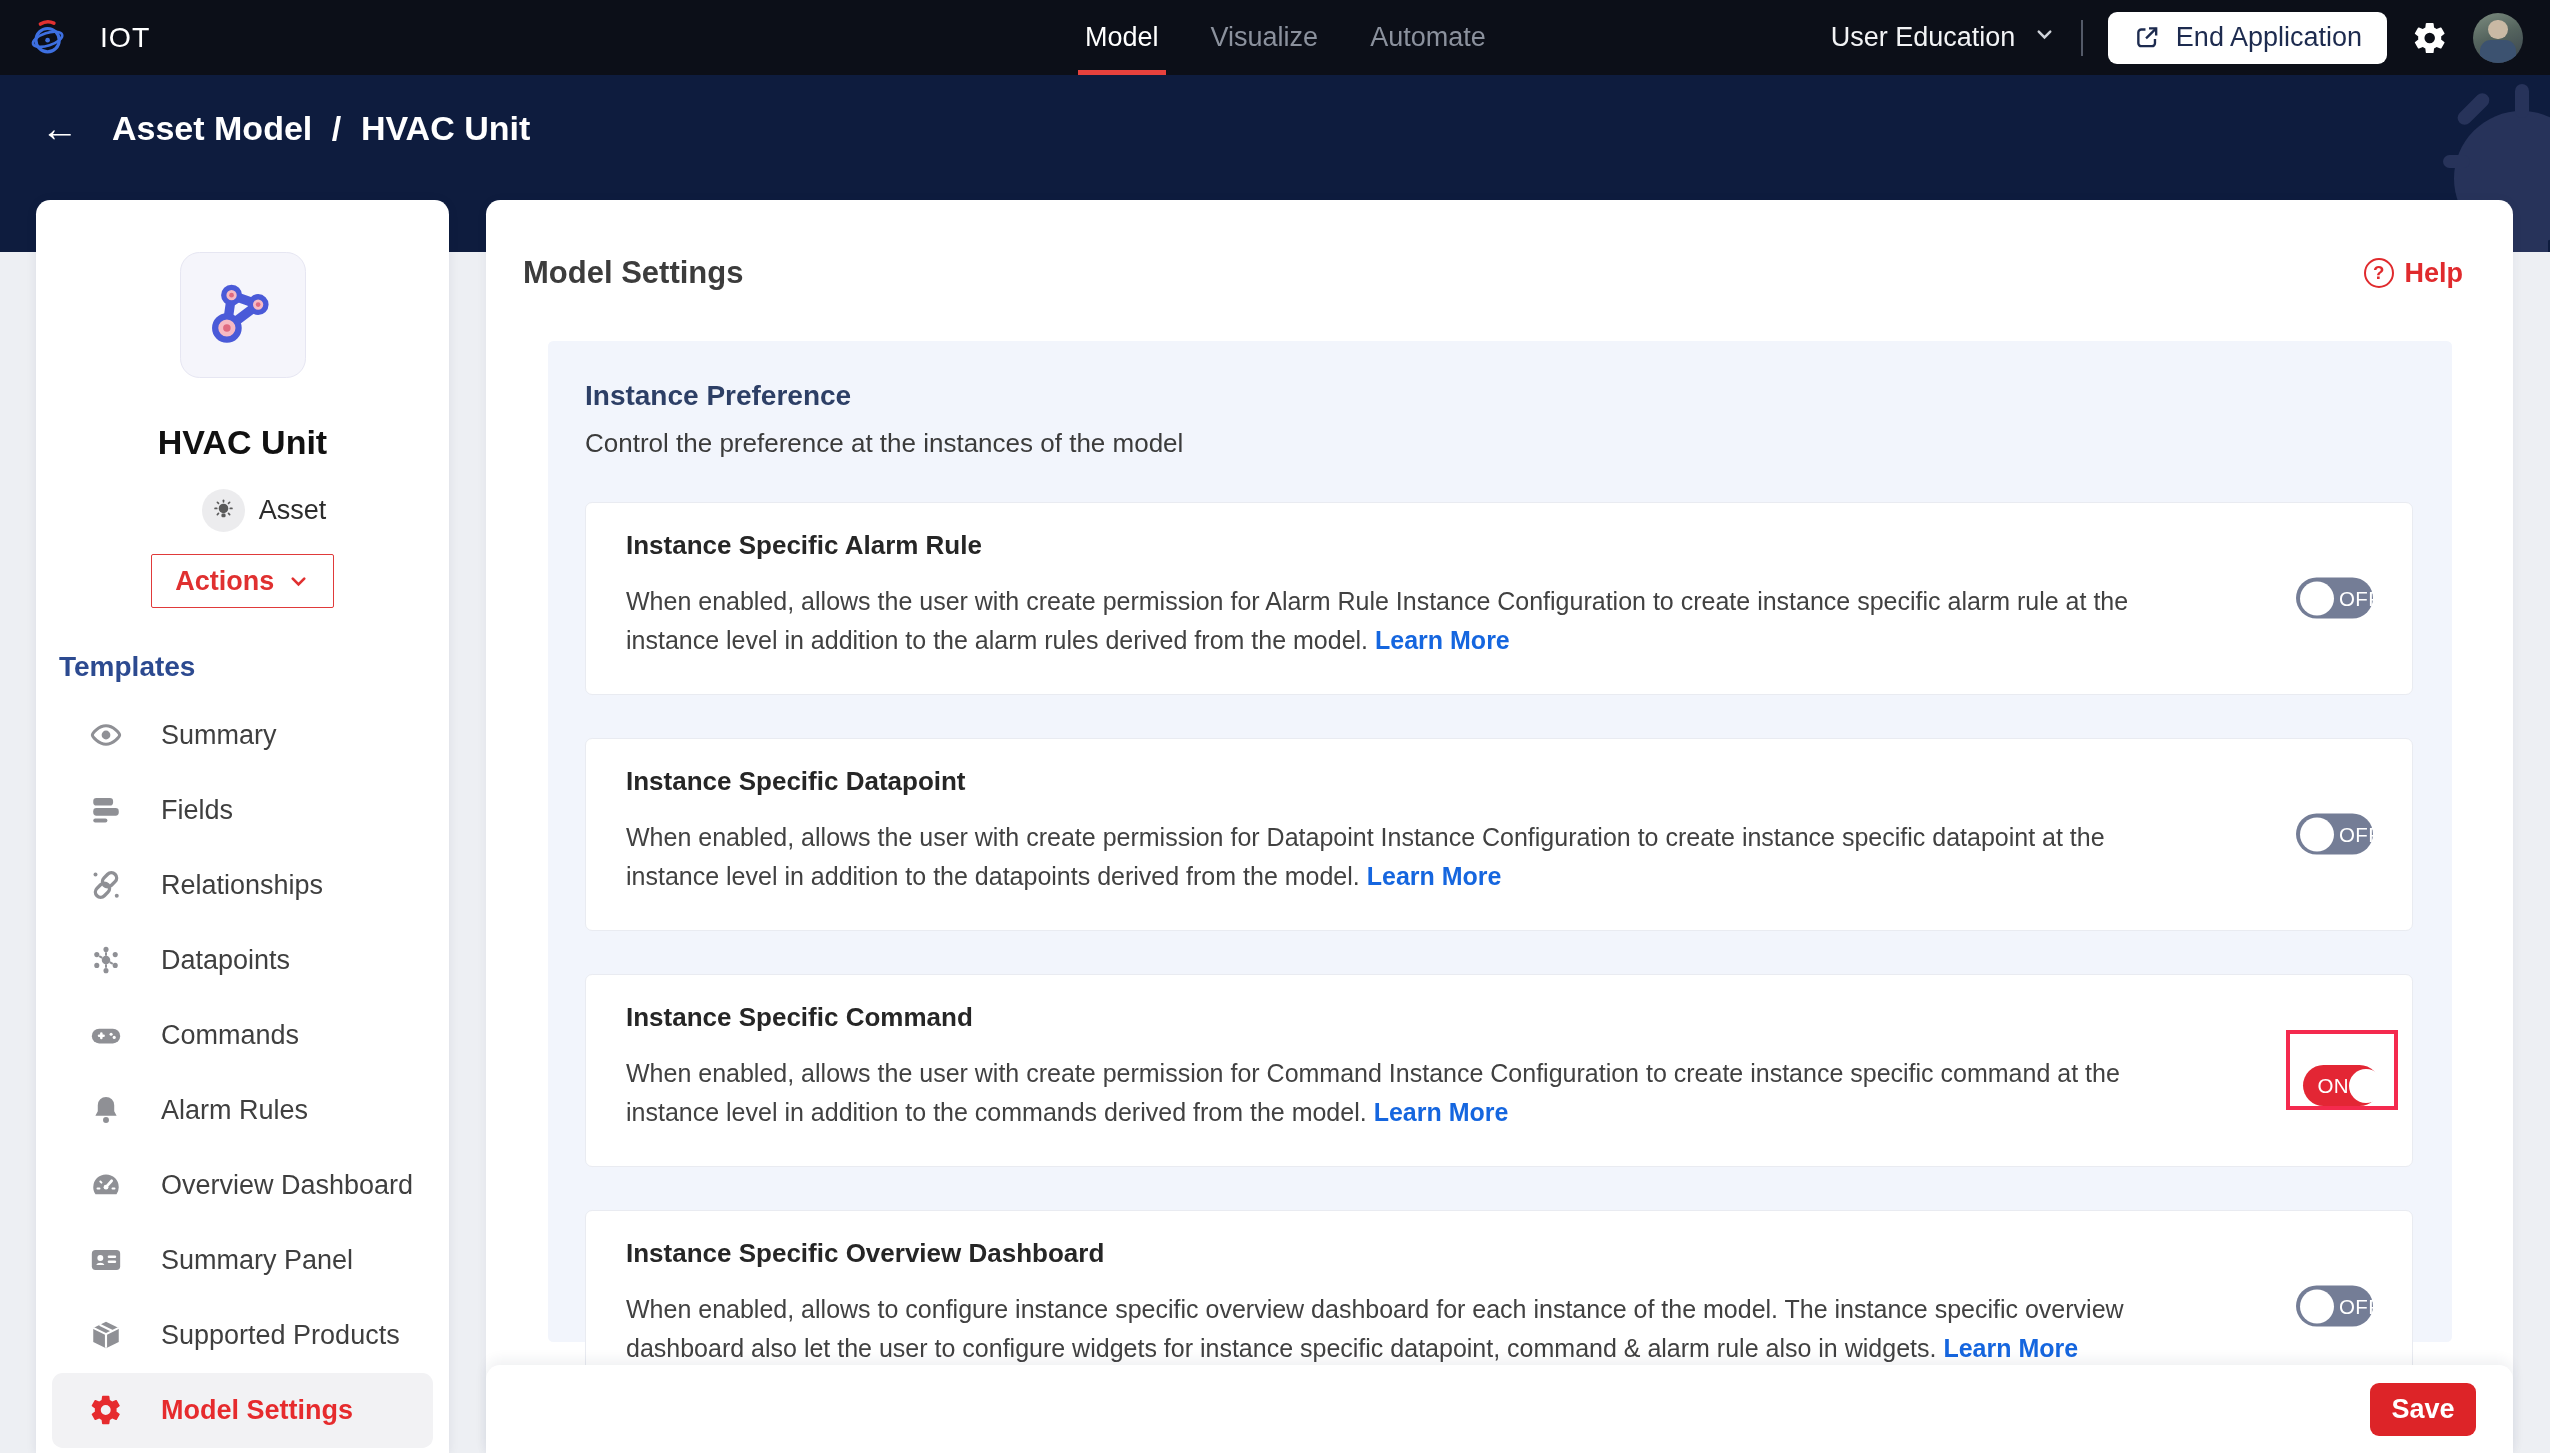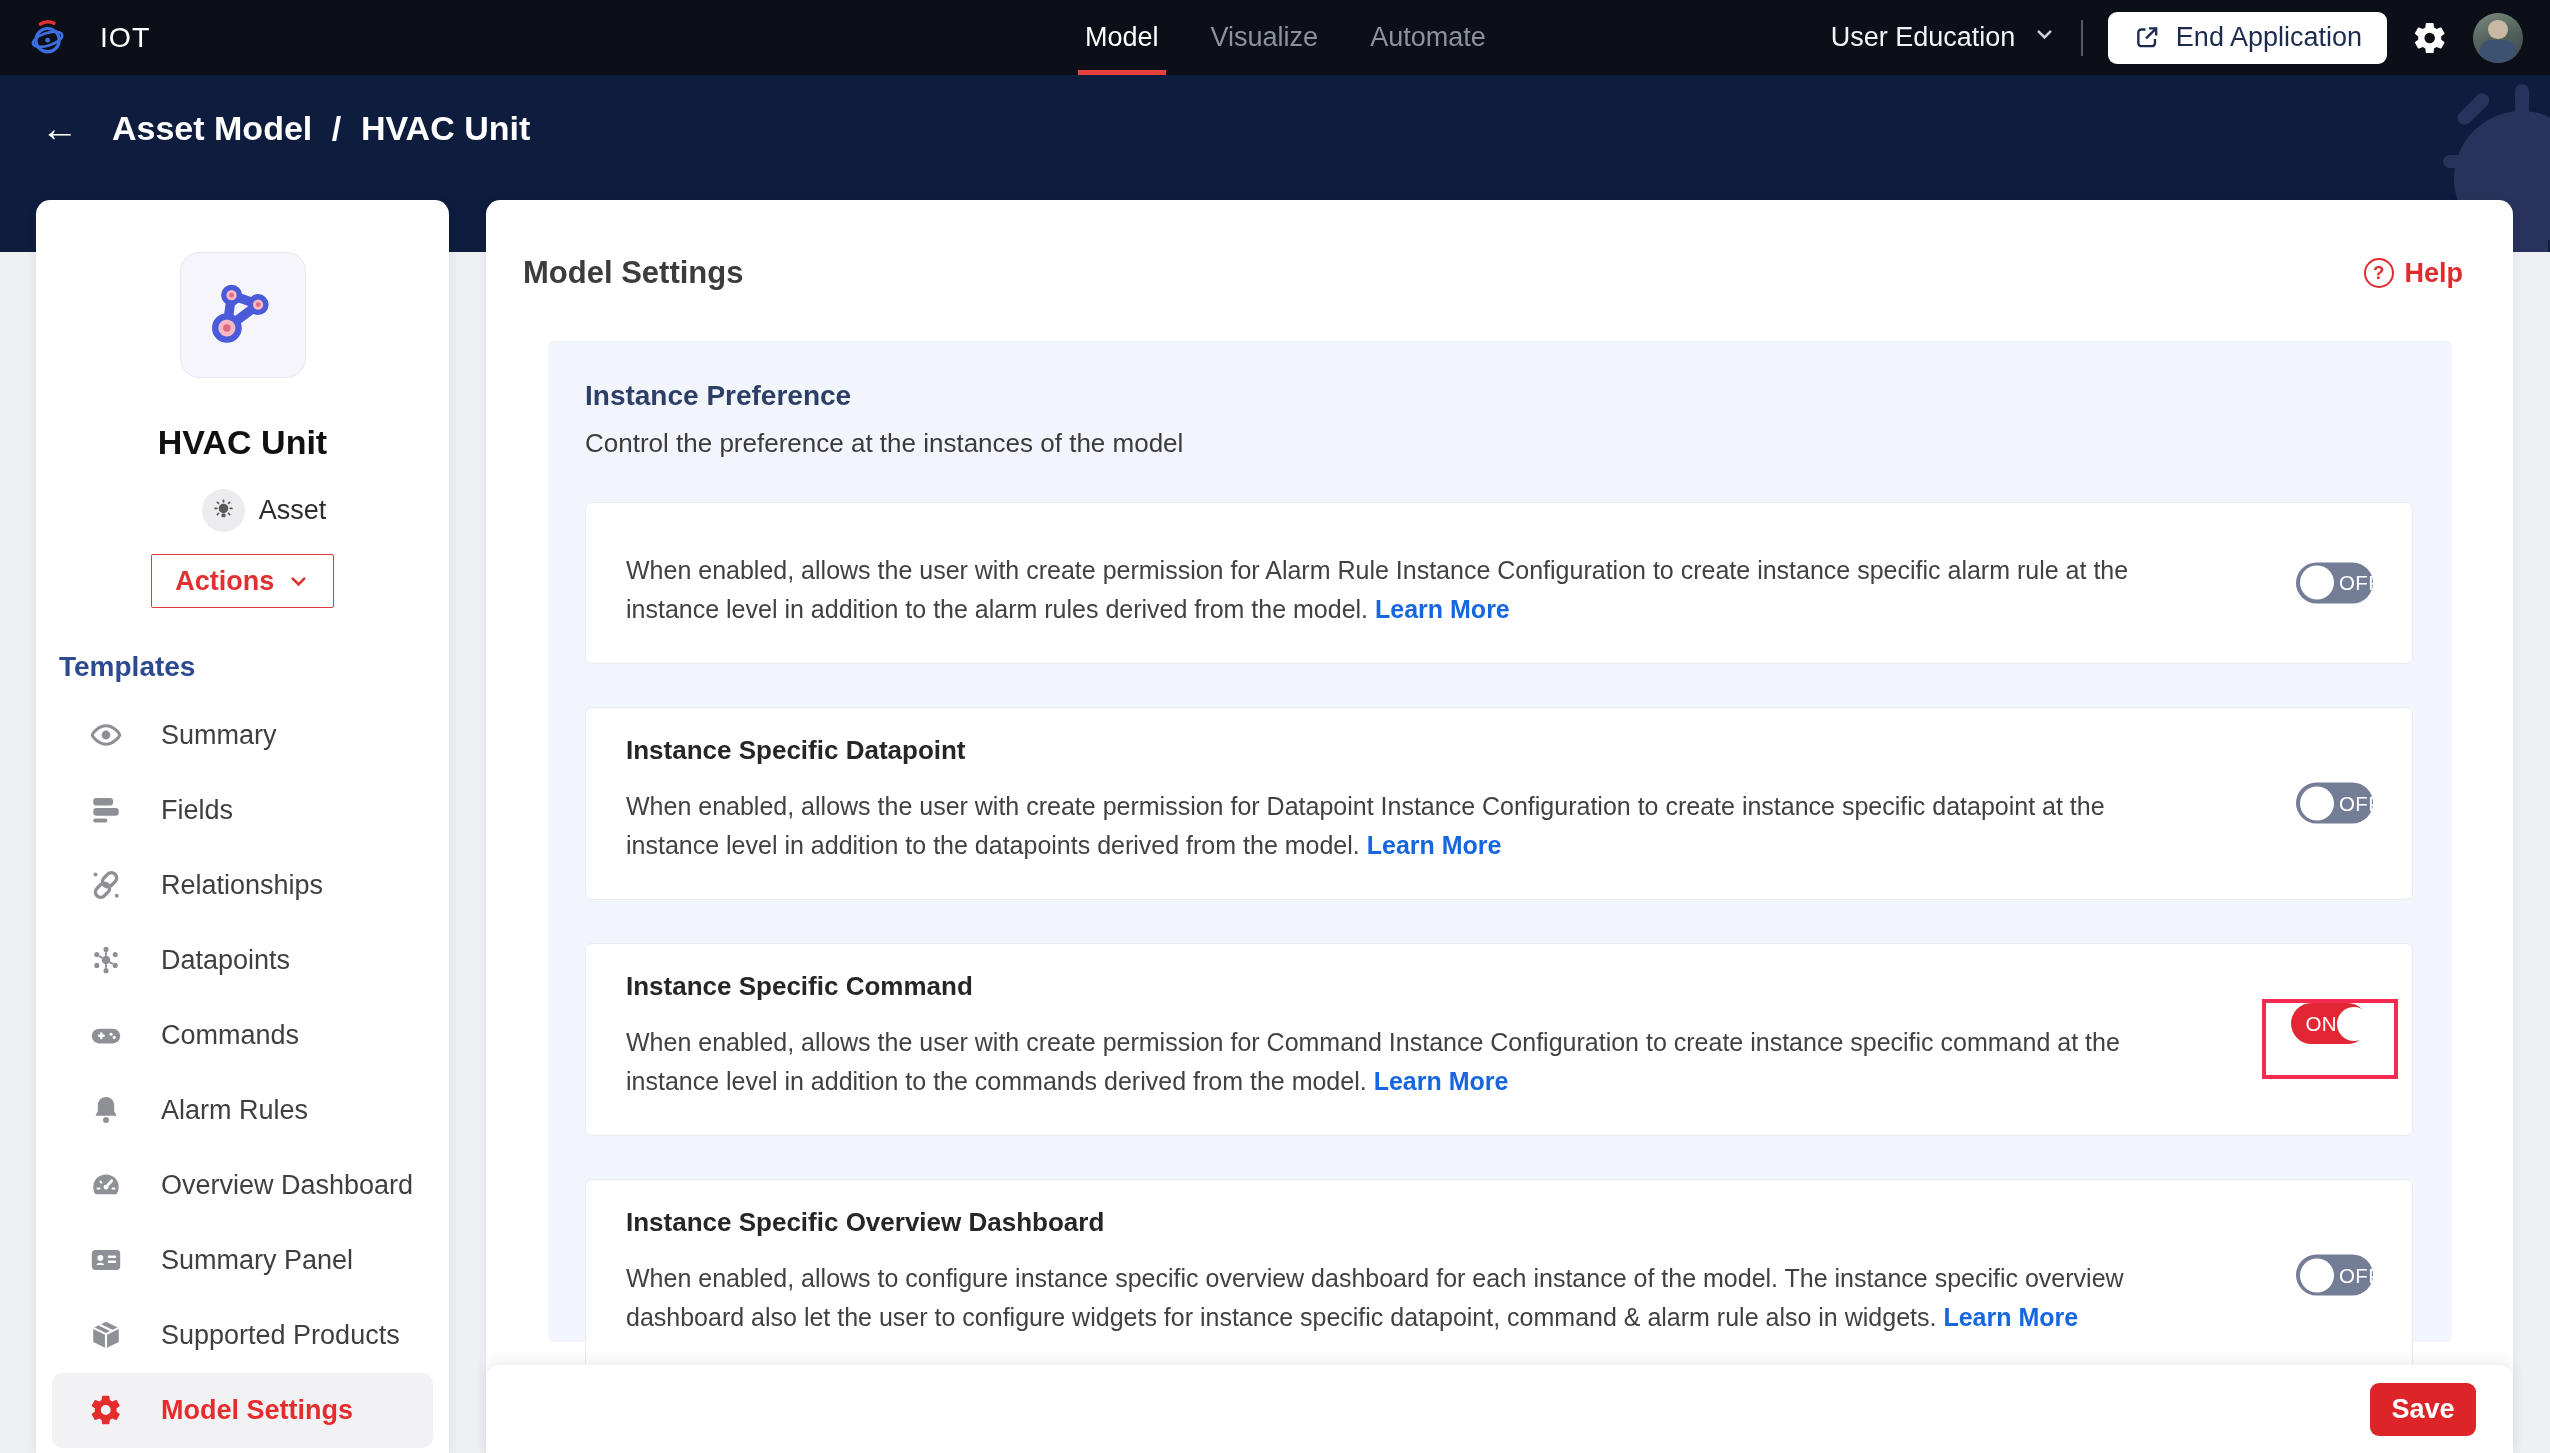--- a/index.html
+++ b/index.html
@@ -103,22 +103,22 @@
     position:absolute; right:39px; top:50%; transform:translateY(-50%);
     width:77px; height:41px; border-radius:21.4px; display:flex; align-items:center; cursor:pointer;
   }
   .toggle .knob { width:34px; height:34px; border-radius:50%; background:#fff; flex:0 0 auto; }
   .toggle .t-label { color:#fff; font-size:20.5px; font-weight:normal; letter-spacing:0.4px; }
   .toggle.off { background:#747d96; padding-left:3.6px; }
   .toggle.off .t-label { margin-left:5.3px; }
   .toggle.on { background:#e32634; padding-left:14.2px; justify-content:space-between; padding-right:3.6px; }
   .toggle-highlight {
     position:absolute; right:14.2px; top:50%; transform:translateY(-50%);
-    width:136px; height:80px; border:4.5px solid #f42a4e; background:#fff;
-    display:flex; align-items:flex-start; justify-content:center;
+    width:112px; height:80px; border:4.5px solid #f42a4e; background:#fff;
+    display:flex; align-items:flex-end; justify-content:center;
   }
   .toggle-highlight .toggle { position:static; transform:none; }
   
   .footer {
     position:absolute; left:486px; bottom:0; width:2027px; height:88px; background:#fff;
     border-radius:14.2px 14.2px 0 0; box-shadow:0 -4.5px 12.5px rgba(30,40,70,.07); z-index:20;
     display:flex; align-items:center; justify-content:flex-end; padding-right:37px;
   }
   .save-btn {
     min-width:103px; height:53px; background:#dd2428; color:#fff; font-size:27px; font-weight:600;
@@ -353,20 +353,21 @@
       <span class="help-icon">?</span>
       <span>Help</span>
     </div>
   </div>
 
   <div class="section">
     <div class="section-title">Instance Preference</div>
     <div class="section-sub">Control the preference at the instances of the model</div>
 
     <div class="card">
+      <div class="card-title">Instance Specific Alarm Rule</div>
       <div class="card-desc">
         <span>When enabled, allows the user with create permission for Alarm Rule Instance Configuration to create instance specific alarm rule at the instance level in addition to the alarm rules derived from the model.</span>
         <span class="learn-more">Learn More</span>
       </div>
       <div class="toggle off">
         <span class="knob"></span>
         <span class="t-label">OFF</span>
       </div>
     </div>
 

